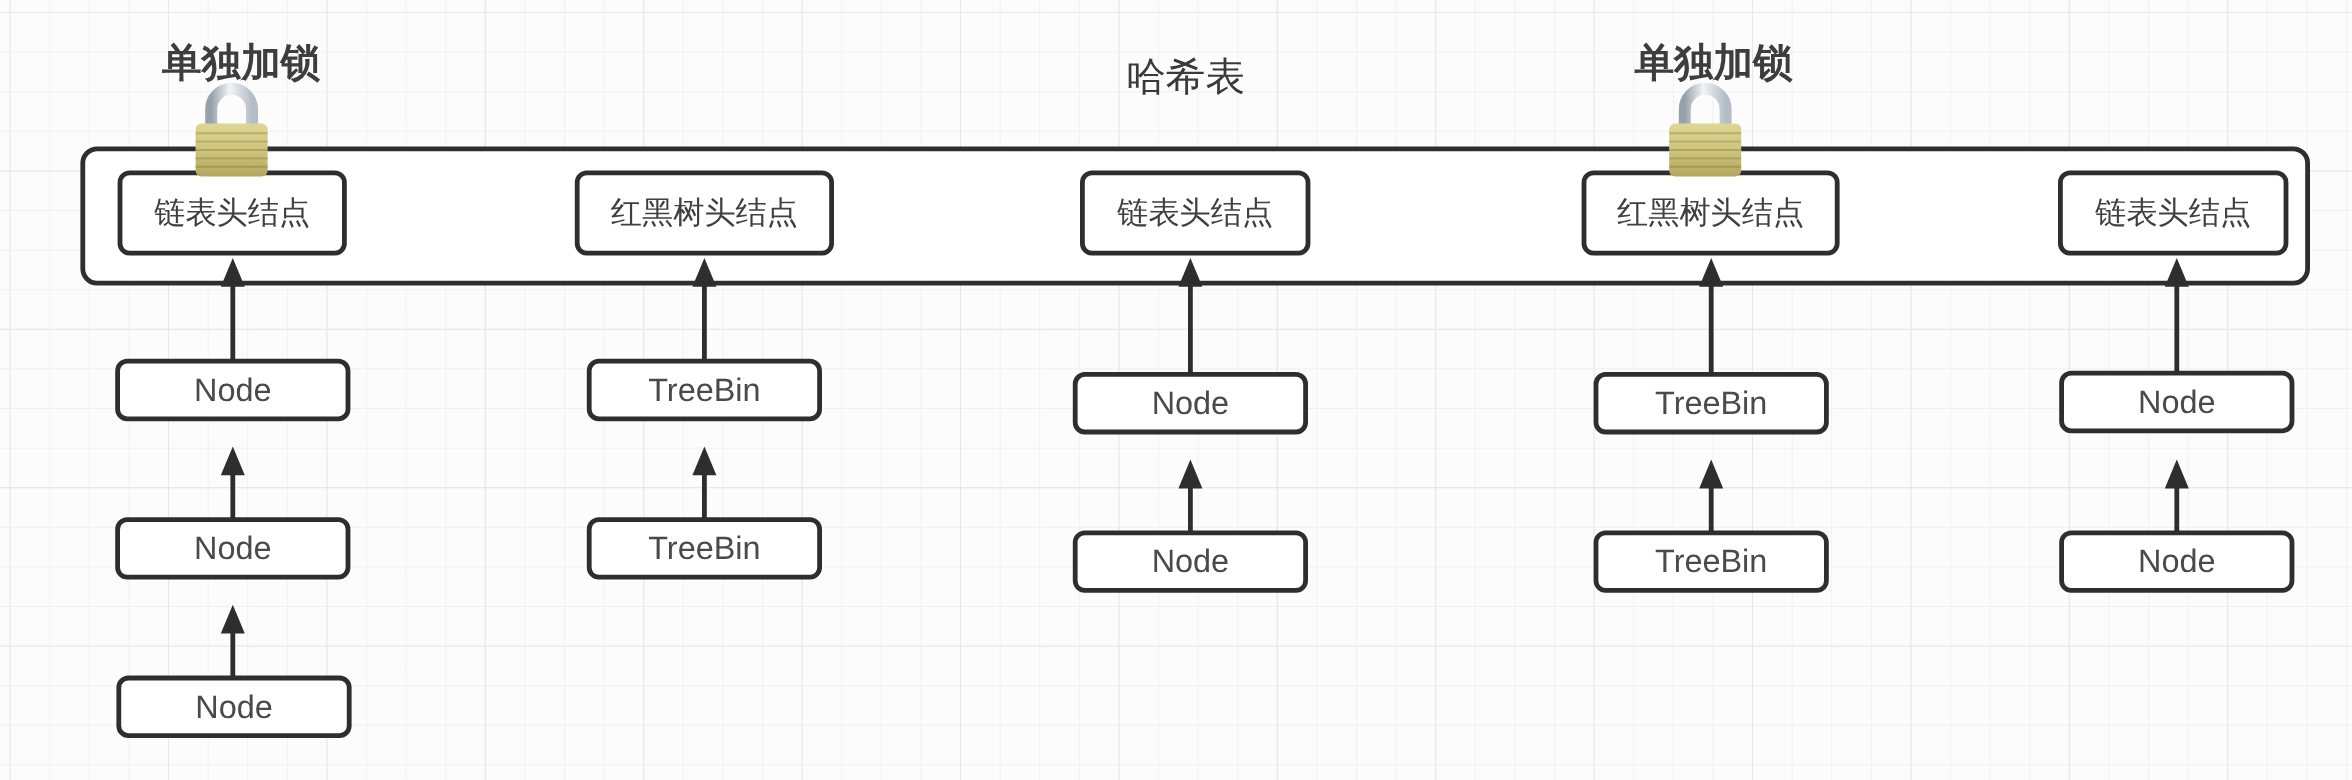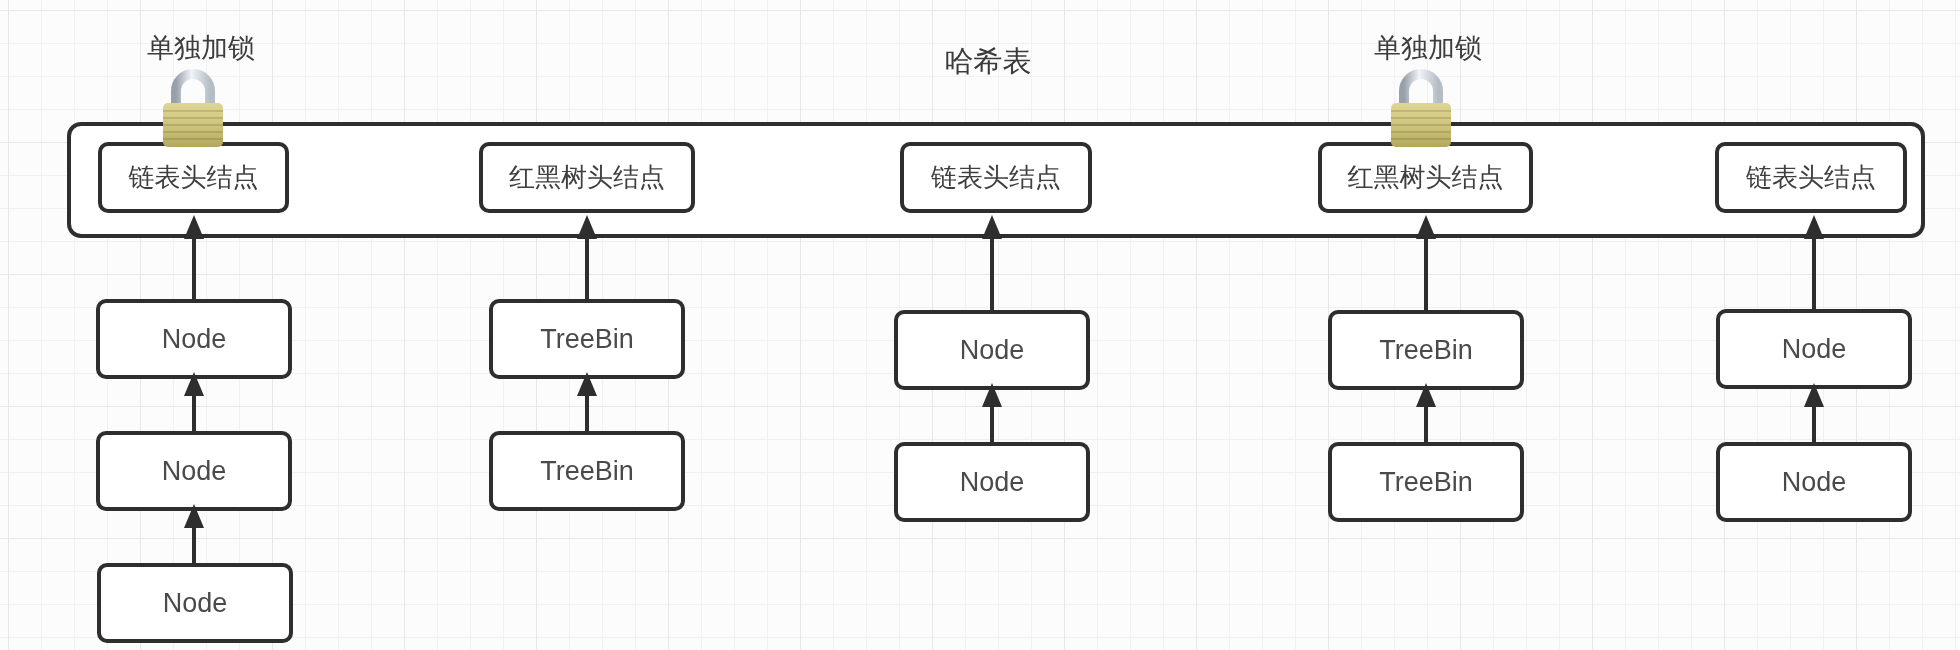--- a/index.html
+++ b/index.html
@@ -12,40 +12,40 @@
     background-image:
       linear-gradient(to right,#e7e7e7 1px,transparent 1px),
       linear-gradient(to bottom,#e7e7e7 1px,transparent 1px),
       linear-gradient(to right,#f1f1f1 1px,transparent 1px),
       linear-gradient(to bottom,#f1f1f1 1px,transparent 1px);
     background-size:132px 132px,132px 132px,33px 33px,33px 33px;
     background-position:8px 10px,8px 10px,8px 10px,8px 10px;
   }
   .title{
     position:absolute;transform:translateX(-50%);
-    font-size:29px;color:#3a3a3a;white-space:nowrap;z-index:5;font-family:Liberation Mono, monospace;
+    font-size:33px;color:#3a3a3a;white-space:nowrap;z-index:5;font-family:Liberation Mono, monospace;
   }
   .lock-label{
     position:absolute;transform:translateX(-50%);
-    font-size:27px;color:#3d3d3d;white-space:nowrap;z-index:5;
+    font-size:33px;color:#3d3d3d;white-space:nowrap;z-index:5;font-weight:bold;
   }
   .container-box{
     position:absolute;left:67px;top:122px;width:1858px;height:116px;
     background:#ffffff;border:4px solid #2e2e2e;border-radius:14px;
     box-sizing:border-box;z-index:1;
   }
   .shape{
     position:absolute;background:#ffffff;border:4px solid #2e2e2e;
     border-radius:10px;box-sizing:border-box;
     display:flex;align-items:center;justify-content:center;
     white-space:nowrap;
     text-align:center;
   }
   .header-box{height:71px;top:142px;font-size:26px;color:#3f3f3f;z-index:2;}
-  .node-box{width:196px;height:80px;font-size:27px;color:#4a4a4a;z-index:3;}
+  .node-box{width:196px;height:52px;font-size:27px;color:#4a4a4a;z-index:3;}
   .arrow{position:absolute;width:20px;z-index:3;}
   .arrow .head{
     position:absolute;left:0;top:0;width:0;height:0;
     border-left:10px solid transparent;border-right:10px solid transparent;
     border-bottom:24px solid #2e2e2e;
   }
   .arrow .shaft{
     position:absolute;left:8px;top:20px;bottom:0;width:4px;background:#2e2e2e;
   }
   .lock{position:absolute;width:64px;height:86px;z-index:4;}

